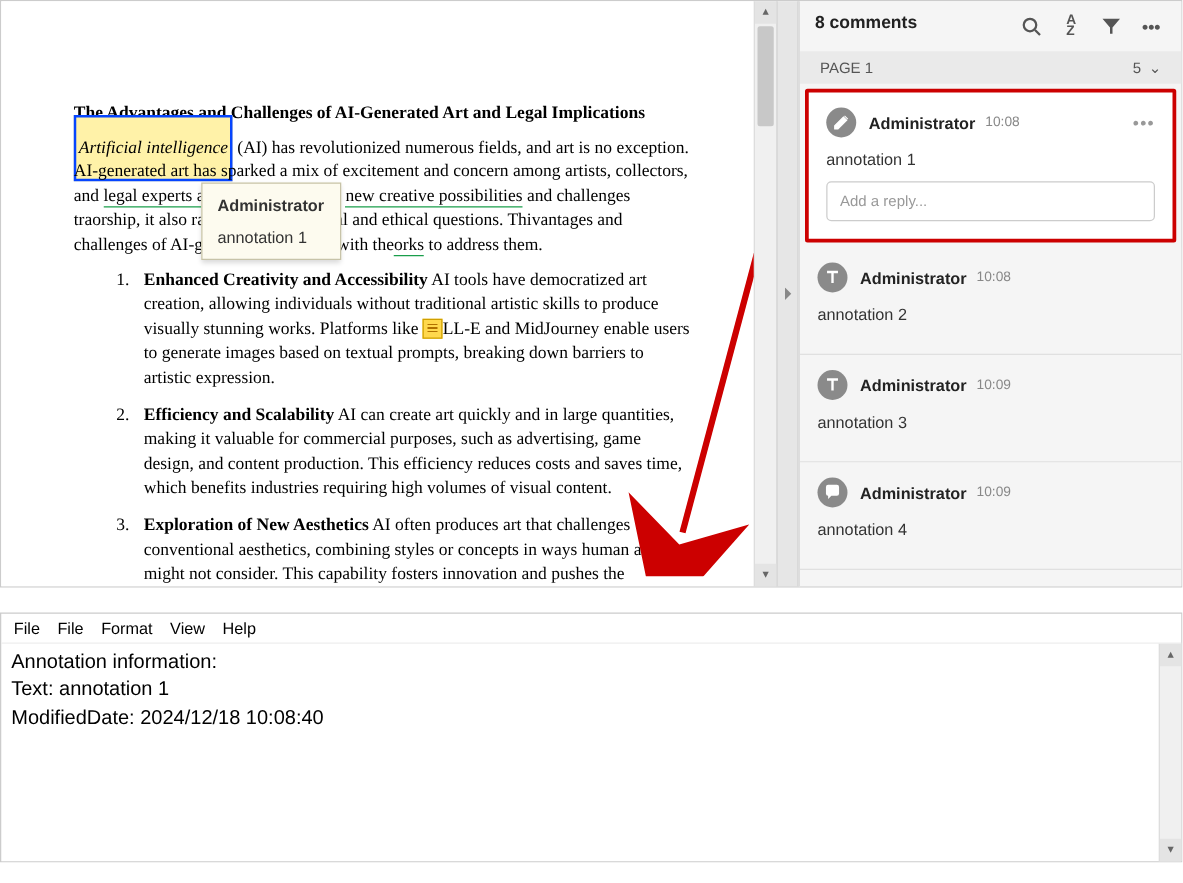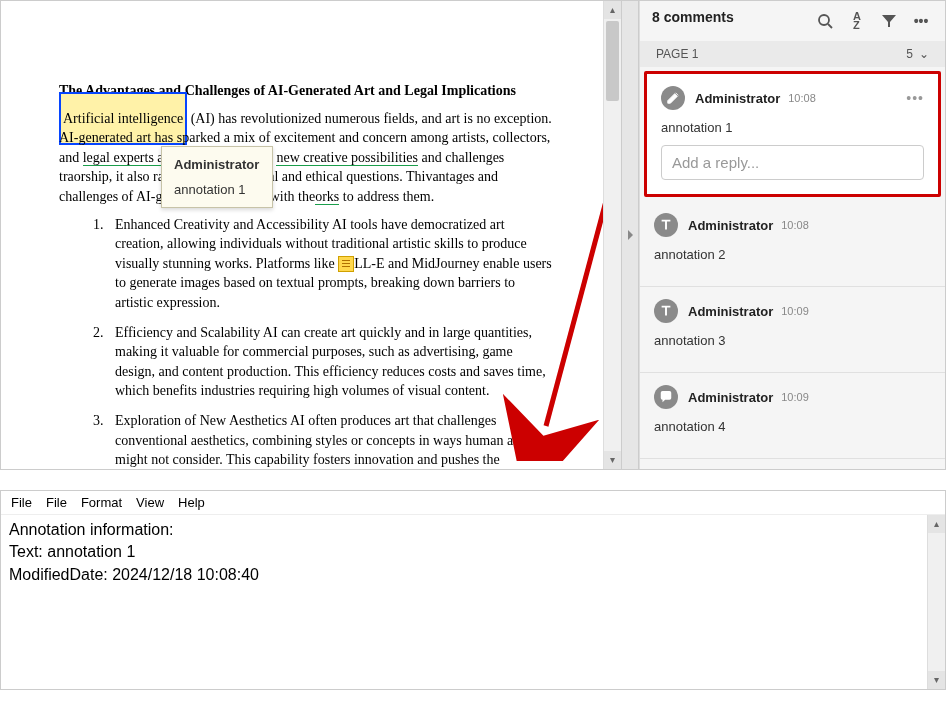--- a/index.html
+++ b/index.html
@@ -7,22 +7,22 @@
 
 .top-pane { display: flex; height: 470px; border: 1px solid #ccc; position: relative; }
 
 .doc-area { flex: 1; position: relative; overflow: hidden; background: #fff; }
 .doc-content { padding: 80px 50px 20px 58px; font-family: 'Times New Roman', serif; font-size: 14px; line-height: 1.4; color: #000; }
 .doc-title { font-weight: bold; margin-bottom: 10px; }
 .doc-content p { margin-bottom: 8px; }
 .doc-content .sub { font-weight: bold; margin-top: 8px; margin-bottom: 8px; }
 .doc-content ol { margin-left: 48px; }
 .doc-content li { margin-bottom: 10px; padding-left: 8px; }
-.doc-content li .lead { font-weight: normal; }
-.hl-box { border: 2px solid #0645ff; background: #fff2a8; padding: 17px 2px; }
+.doc-content li .lead { font-weight: bold; }
+.hl-box { border: 2px solid #0645ff; background: #fff2a8; padding: 17px 2px; font-style: italic; }
 .hl-under { border-bottom: 1.5px solid #1a9e4b; }
 .hl-icon { display: inline-block; width: 16px; height: 16px; background: #ffd84d; border: 1px solid #d0a000; vertical-align: middle; position: relative; top: -1px; }
 .hl-icon::before { content: ""; position: absolute; left: 3px; top: 3px; right: 3px; bottom: 3px; background: repeating-linear-gradient(#b07000, #b07000 1px, transparent 1px, transparent 3px); }
 
 .tooltip { position: absolute; left: 160px; top: 145px; width: 112px; background: #fdfbef; border: 1px solid #c7c3a8; box-shadow: 0 2px 4px rgba(0,0,0,0.15); padding: 10px 12px; font-family: Arial, sans-serif; font-size: 13px; color: #333; z-index: 5; }
 .tooltip .tt-author { font-weight: bold; margin-bottom: 10px; }
 
 .scroll-strip { width: 18px; background: #f0f0f0; border-left: 1px solid #ddd; position: relative; }
 .scroll-strip .arrow { height: 18px; background: #e4e4e4; text-align: center; font-size: 10px; line-height: 18px; color: #666; }
 .scroll-strip .thumb { position: absolute; left: 2px; right: 2px; top: 20px; height: 80px; background: #c8c8c8; border-radius: 2px; }
@@ -42,21 +42,21 @@
 
 .comments-list { flex: 1; overflow: auto; }
 .comment-card { padding: 12px 14px 14px 14px; border-bottom: 1px solid #e0e0e0; background: #f5f5f5; }
 .comment-card.highlighted { background: #fff; border: 3px solid #c00; margin: 4px; border-radius: 2px; }
 .cc-head { display: flex; align-items: center; margin-bottom: 10px; }
 .cc-avatar { width: 24px; height: 24px; border-radius: 50%; background: #8a8a8a; display: flex; align-items: center; justify-content: center; margin-right: 10px; flex-shrink: 0; }
 .cc-author { font-weight: bold; font-size: 13px; color: #222; margin-right: 8px; }
 .cc-time { font-size: 11px; color: #888; }
 .cc-menu { margin-left: auto; color: #999; cursor: pointer; font-size: 14px; letter-spacing: 1px; }
 .cc-text { font-size: 13px; color: #333; margin-bottom: 10px; }
-.cc-reply { width: 100%; padding: 8px 10px; border: 1px solid #ccc; border-radius: 4px; font-size: 15px; color: #333; background: #fff; }
+.cc-reply { width: 100%; padding: 8px 10px; border: 1px solid #ccc; border-radius: 4px; font-size: 12px; color: #333; background: #fff; }
 .cc-reply::placeholder { color: #999; }
 
 .arrow-svg { position: absolute; left: 330px; top: 120px; width: 300px; height: 340px; pointer-events: none; z-index: 10; }
 
 .bottom-pane { margin-top: 20px; border: 1px solid #ccc; height: 200px; display: flex; flex-direction: column; }
 .menu-bar { display: flex; padding: 4px 10px; font-size: 13px; border-bottom: 1px solid #eee; }
 .menu-bar span { margin-right: 14px; cursor: pointer; }
 .info-body { flex: 1; display: flex; }
 .info-text { flex: 1; padding: 4px 8px; font-size: 16px; line-height: 1.4; font-family: Arial, sans-serif; }
 .info-scroll { width: 18px; background: #f0f0f0; border-left: 1px solid #ddd; position: relative; }

